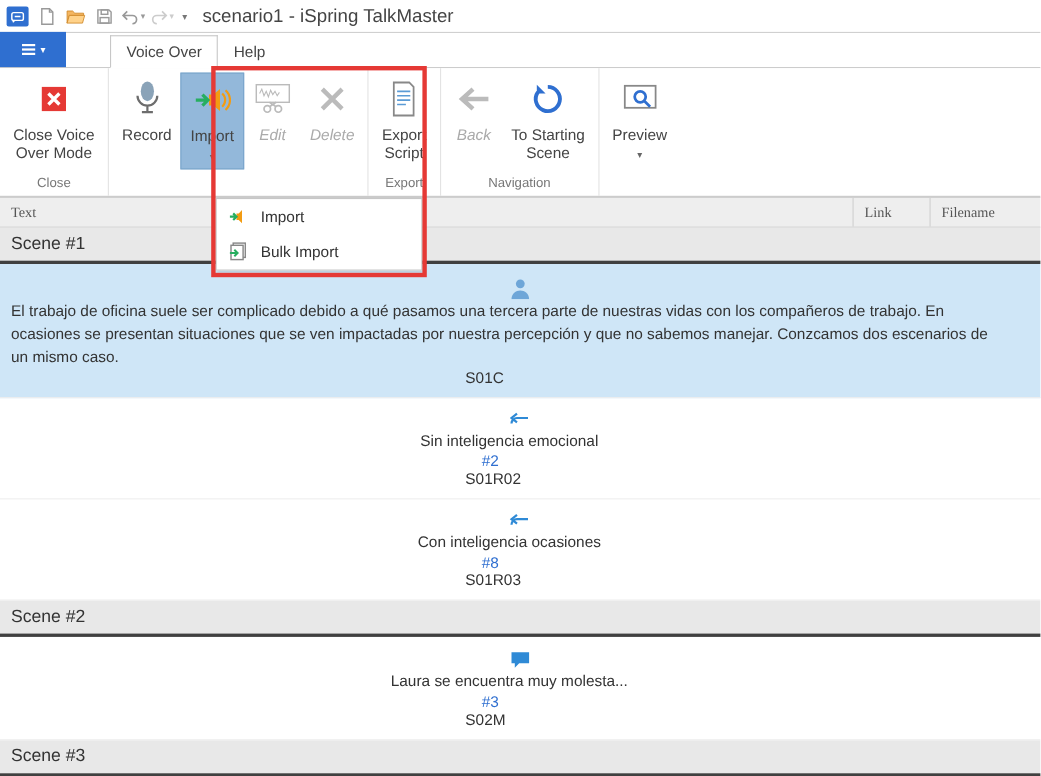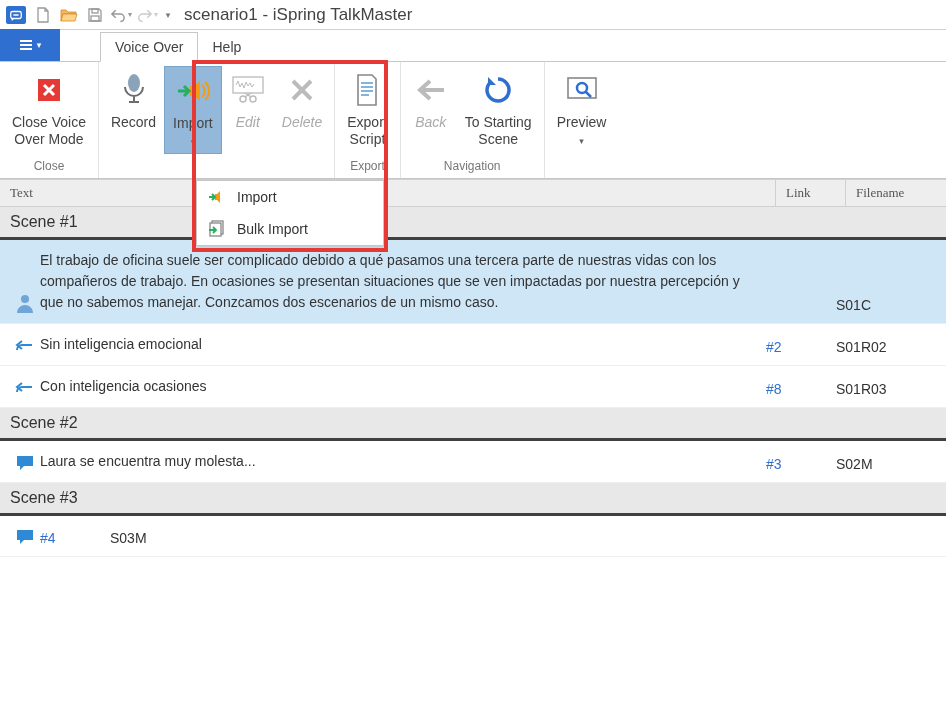--- a/index.html
+++ b/index.html
@@ -41,21 +41,21 @@
 
   
   .grid-header { display: flex; background: #eee; border-top: 1px solid #d0d0d0; border-bottom: 1px solid #d0d0d0; font-size: 13px; color: #555; font-family: Liberation Serif, serif; }
   .grid-header .col { padding: 5px 10px; border-right: 1px solid #d0d0d0; }
   .col-text { flex: 1; }
   .col-link { width: 70px; text-align: left; }
   .col-file { width: 100px; }
 
   
   .scene-header { background: #e8e8e8; padding: 6px 10px; font-size: 16px; color: #333; border-bottom: 3px solid #404040; }
-  .row { display: flex; align-items: flex-end; padding: 10px 10px; border-bottom: 1px solid #eee; }
+  .row { display: flex; align-items: center; padding: 10px 10px; border-bottom: 1px solid #eee; flex-direction: column; }
   .row.selected { background: #cfe6f7; }
   .row-icon { width: 30px; display: flex; justify-content: center; padding-top: 2px; }
   .row-text { flex: 1; padding-right: 20px; color: #333; line-height: 1.5; }
   .row-link { width: 70px; color: #2f6fd0; font-size: 14px; }
   .row-file { width: 100px; color: #333; font-size: 14px; }
 
   svg { display: block; }
 </style>
 </head>
 <body>

